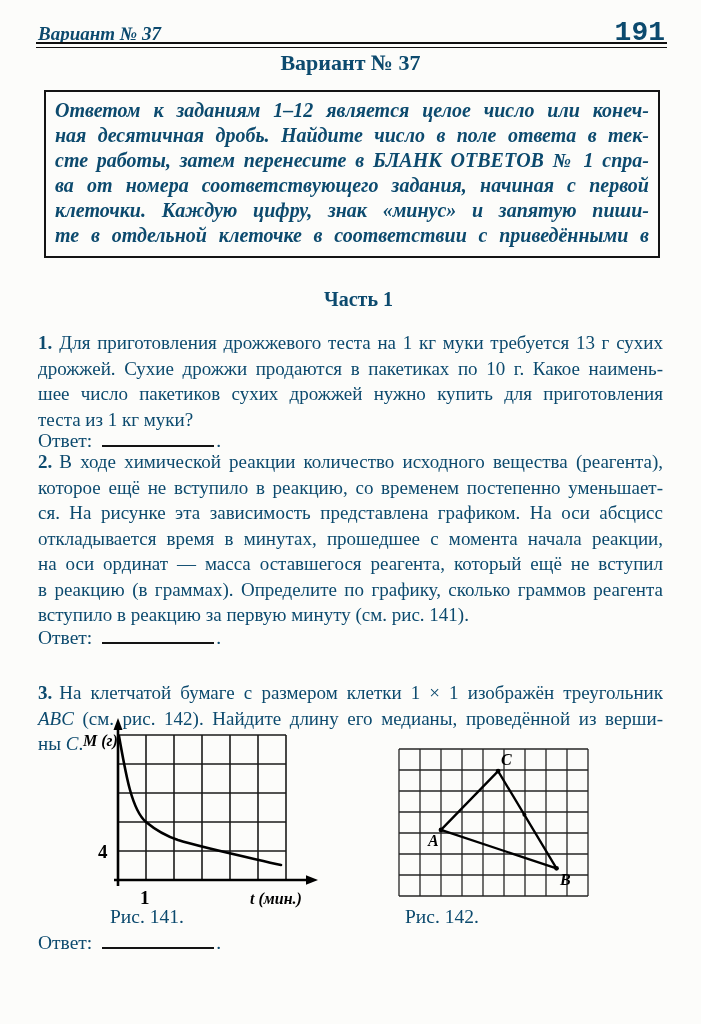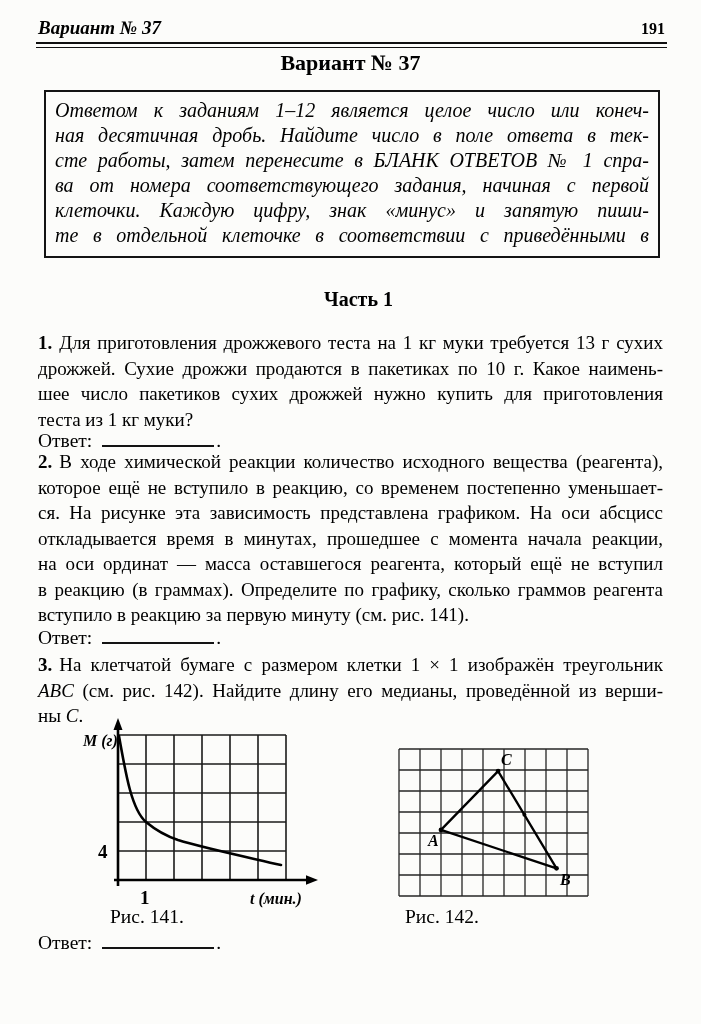--- a/index.html
+++ b/index.html
@@ -1,43 +1,43 @@
 <!DOCTYPE html>
 <html><head>
 <meta charset="utf-8">
 <style>
   html,body { margin:0; padding:0; background:#e8e8e8; }
   .page {
     position:relative; width:701px; height:1024px; margin:0 auto;
-    background:#fcfcfa; color:#000000; overflow:hidden;
+    background:#fcfcfa; color:#0c4a6e; overflow:hidden;
     font-family:"Liberation Serif", serif;
   }
   
   .running-header {
     position:absolute; top:17px; left:38px; right:36px;
     display:flex; justify-content:space-between; align-items:baseline;
   }
   .rh-left { font-style:italic; font-weight:600; font-size:19px; }
-  .rh-right { font-weight:bold; font-size:16px; }
+  .rh-right { font-weight:bold; font-size:28px;font-family:Liberation Mono, monospace; }
   .header-rule {
     position:absolute; top:42px; left:36px; right:34px; height:3px;
     border-top:2.5px solid #101010; border-bottom:1.5px solid #101010;
   }
   
   .title { position:absolute; top:50px; left:0; width:100%; margin:0;
     text-align:center; font-size:22px; font-weight:bold; }
   .part-heading { position:absolute; top:288px; left:0; width:100%;
     text-align:center; font-size:20px; font-weight:bold;margin-left:8px; }
   
   .instruction-box {
     position:absolute; left:44px; top:90px; width:594px;
     border:2px solid #141414; padding:6px 9px 8px 9px;
   }
   .box-line {
-    font-size:20px; line-height:25px; font-weight:normal; font-style:italic;
+    font-size:20px; line-height:25px; font-weight:bold; font-style:italic;
     text-align:justify; text-align-last:justify;
   }
   .box-line.last { text-align-last:left; }
   
   .problem { position:absolute; left:38px; width:625px; }
   .tline { font-size:19px; line-height:25.5px; }
   .tline.j { text-align:justify; text-align-last:justify; }
   .pnum { font-weight:bold; margin-right:7px; }
   .mathv { font-style:italic; }
   
@@ -97,21 +97,21 @@
     <div class="tline j">ся. На рисунке эта зависимость представлена графиком. На оси абсцисс</div>
     <div class="tline j">откладывается время в минутах, прошедшее с момента начала реакции,</div>
     <div class="tline j">на оси ординат — масса оставшегося реагента, который ещё не вступил</div>
     <div class="tline j">в реакцию (в граммах). Определите по графику, сколько граммов реагента</div>
     <div class="tline">вступило в реакцию за первую минуту (см. рис. 141).</div>
   </section>
   <div class="answer-row" style="top:625px">
     <span class="ans-label">Ответ:</span><span class="ans-blank"></span><span>.</span>
   </div>
 
-  <section class="problem" style="top:652px">
+  <section class="problem" style="top:680px">
     <div class="tline j"><b class="pnum">3.</b><span>На клетчатой бумаге с размером клетки 1 × 1 изображён треугольник</span></div>
     <div class="tline j"><span class="mathv">ABC</span><span> (см. рис. 142). Найдите длину его медианы, проведённой из верши-</span></div>
     <div class="tline"><span>ны </span><span class="mathv">C</span><span>.</span></div>
   </section>
 
   <div class="fig" style="left:80px; top:718px; width:260px; height:192px">
     <svg width="260" height="192" viewBox="0 0 260 192">
 
       <path d="M38 17V162M66 17V162M94 17V162M122 17V162M150 17V162M178 17V162M206 17V162" stroke="#1b1b1b" stroke-width="1.6" fill="none"></path>
       <path d="M38 17H206M38 46H206M38 75H206M38 104H206M38 133H206M38 162H206" stroke="#1b1b1b" stroke-width="1.6" fill="none"></path>

